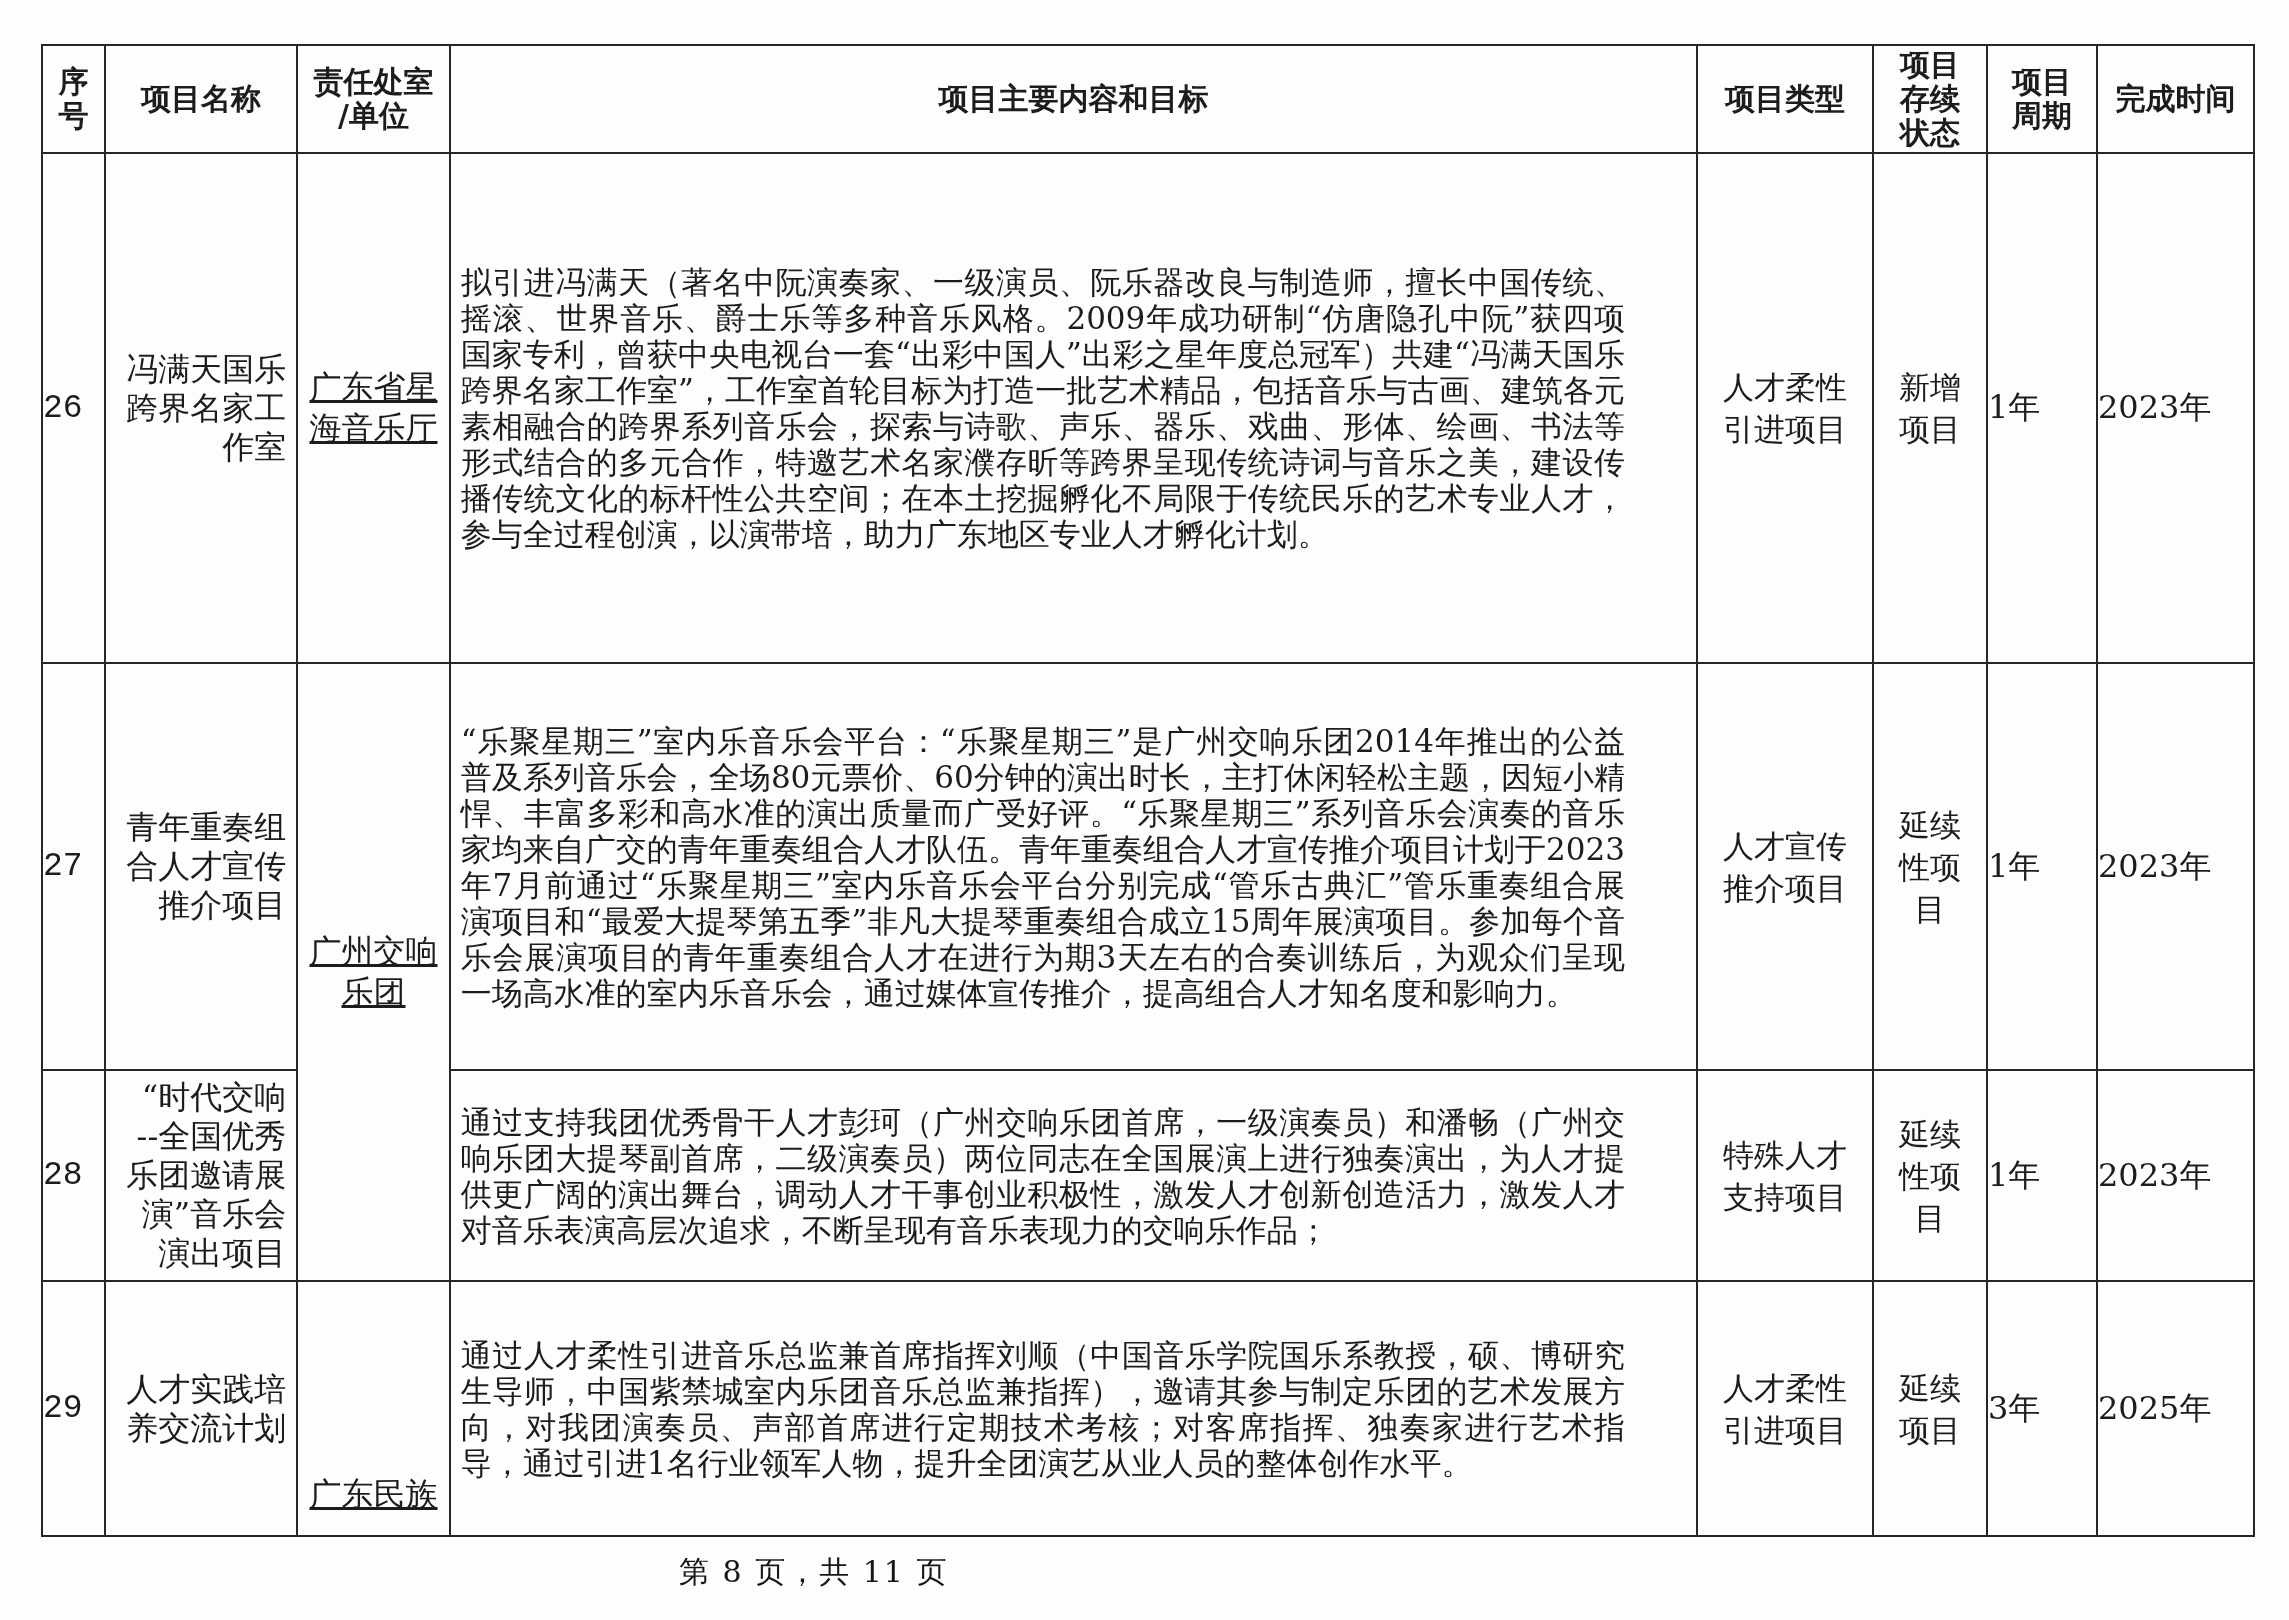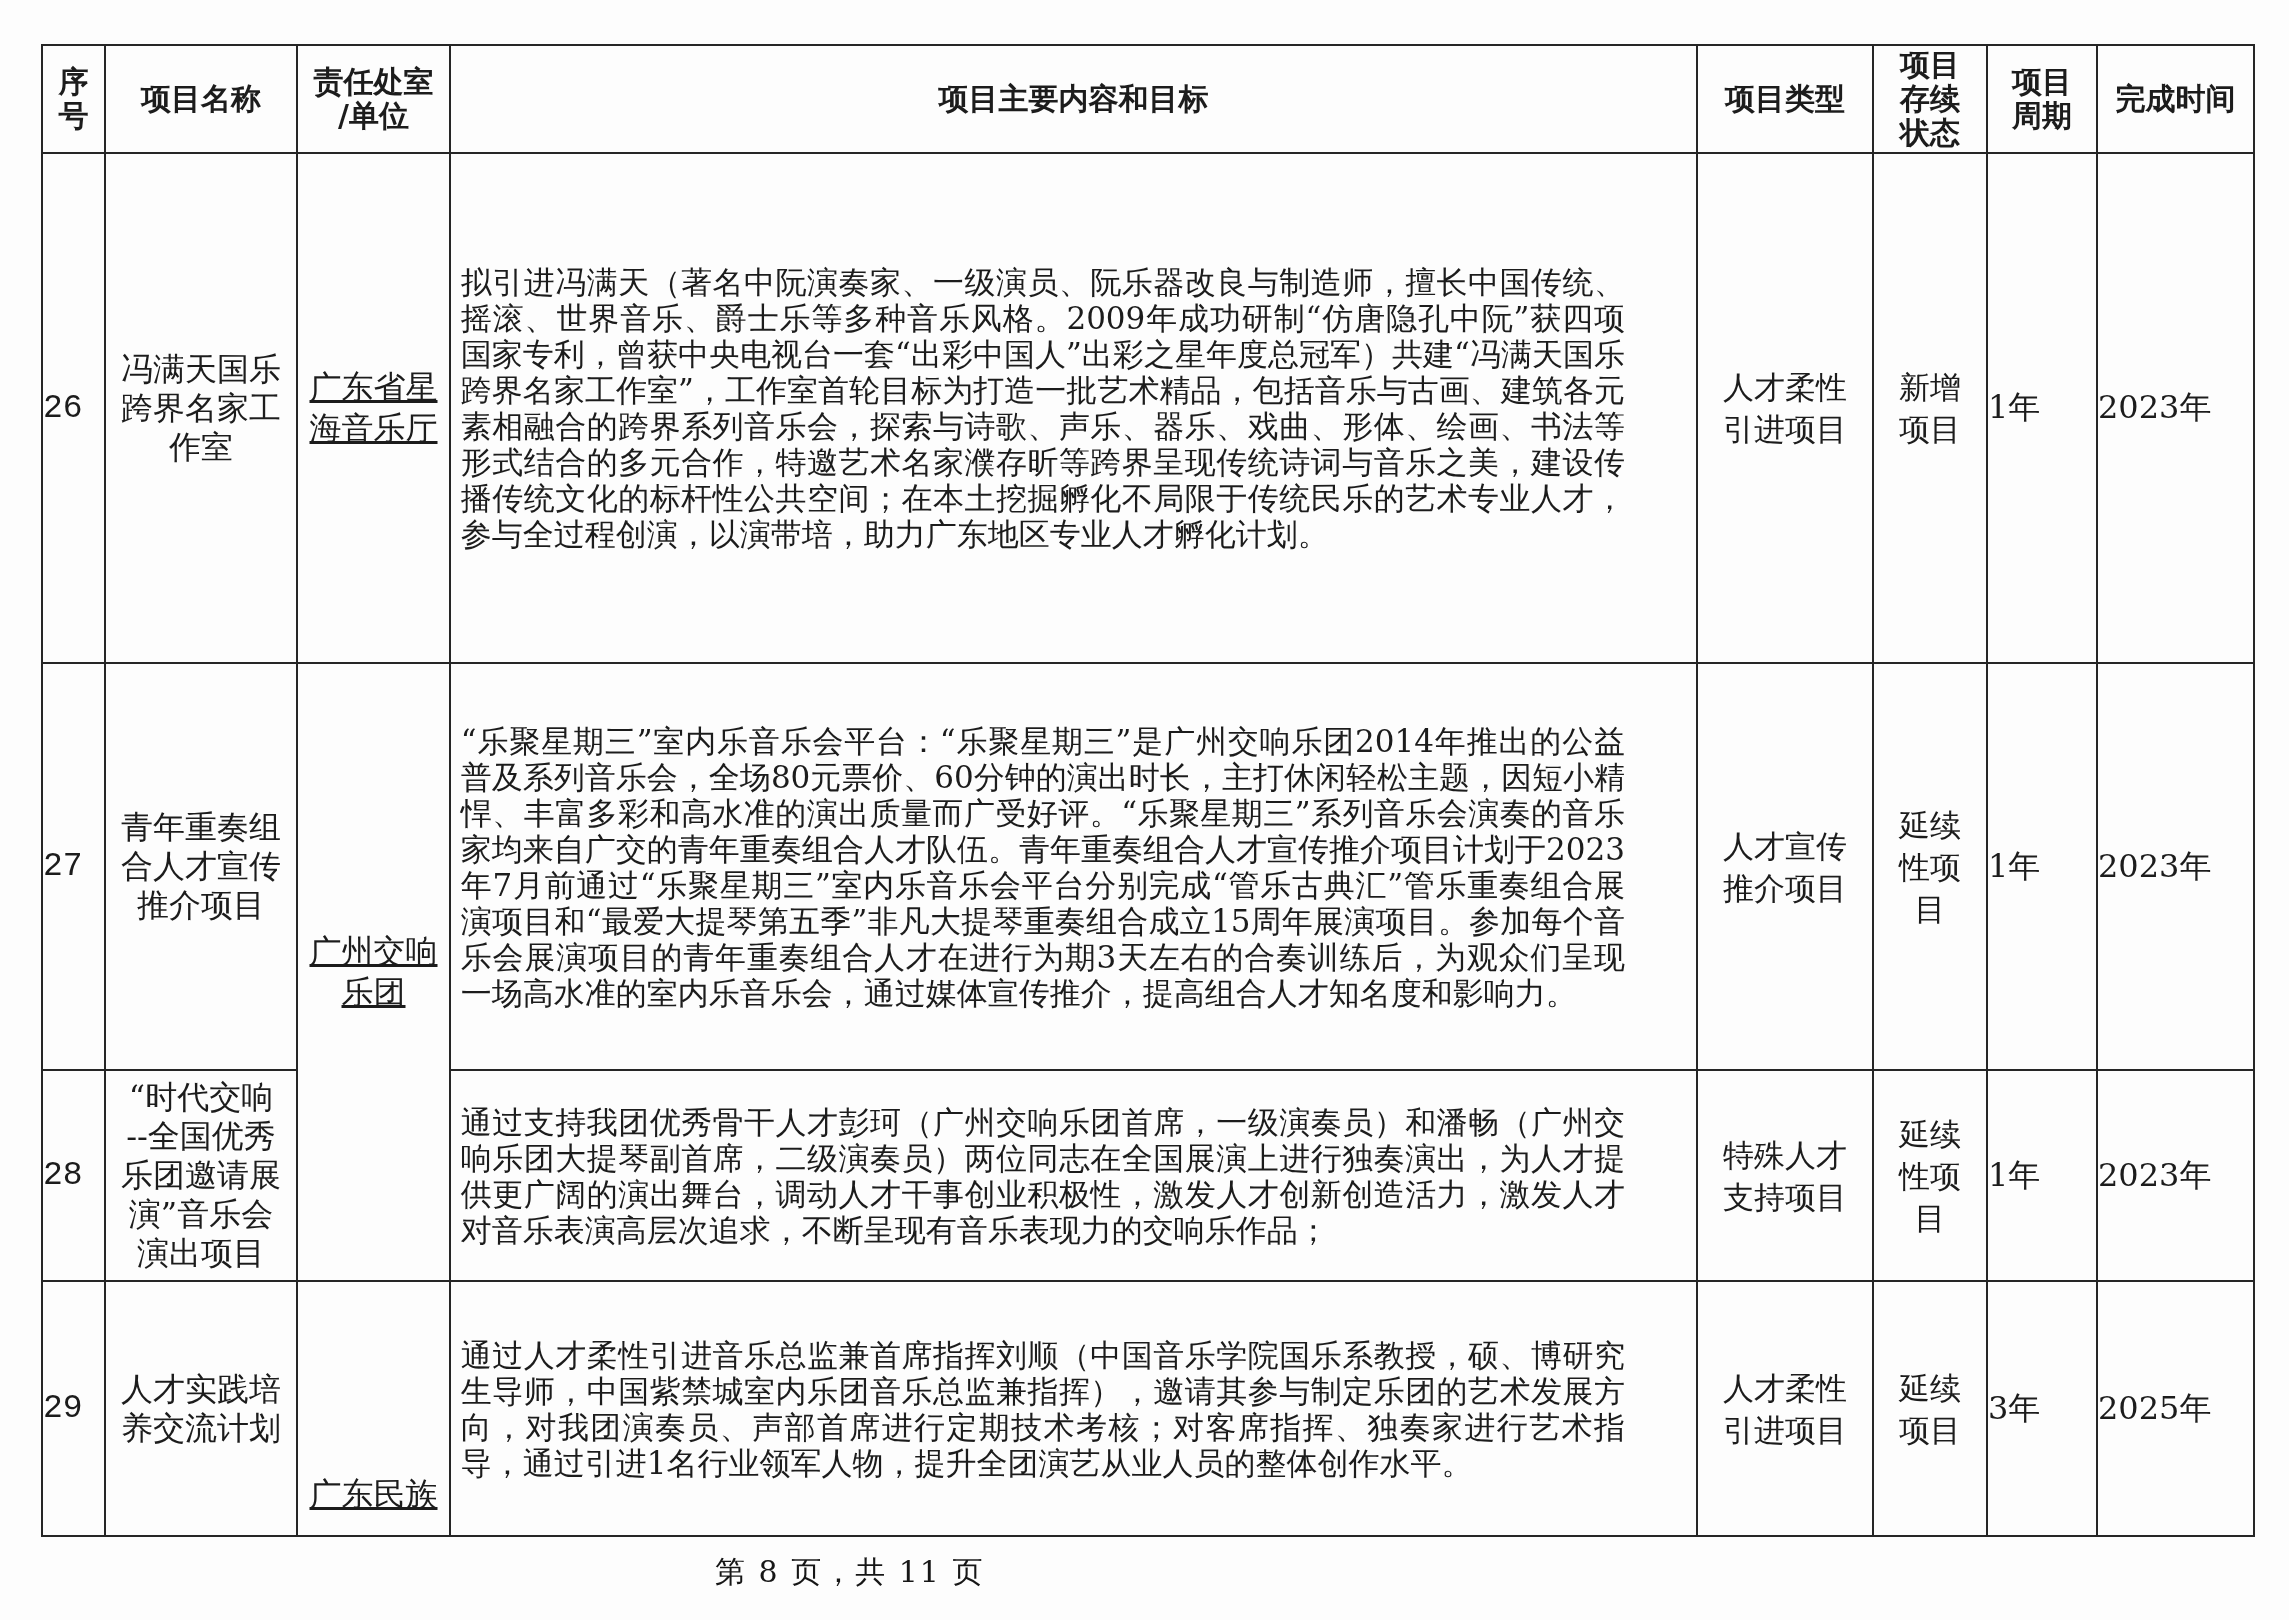--- a/index.html
+++ b/index.html
@@ -41,21 +41,21 @@
     padding: 2px 3.9px;
   }
   td.serial {
     font-size: 33px;
     text-align: left;
     font-family: Liberation Mono, monospace;
   }
   td.pname {
     font-size: 32px;
     line-height: 39px;
-    text-align: center;
+    text-align: right;
     padding: 3.9px 9.8px;
   }
   td.dept {
     font-size: 32px;
     line-height: 41px;
     text-align: center;
     padding: 3.9px 5.9px;
     text-decoration: underline;
   }
   td.dept.bottom { vertical-align: bottom; padding-bottom: 20px; }
@@ -78,21 +78,20 @@
     text-align: left;
   }
   .footer {
     position: absolute;
     left: 679px;
     top: 1552px;
     font-size: 30px;
     letter-spacing: 2px;
     font-family: "DejaVu Serif", "Liberation Serif", serif;
     color: #161616;
-    margin-left: 36px;
   }
 </style>
 </head>
 <body>
 
 <div class="page">
 
   <table class="projects">
     <colgroup>
       <col style="width:63px">

